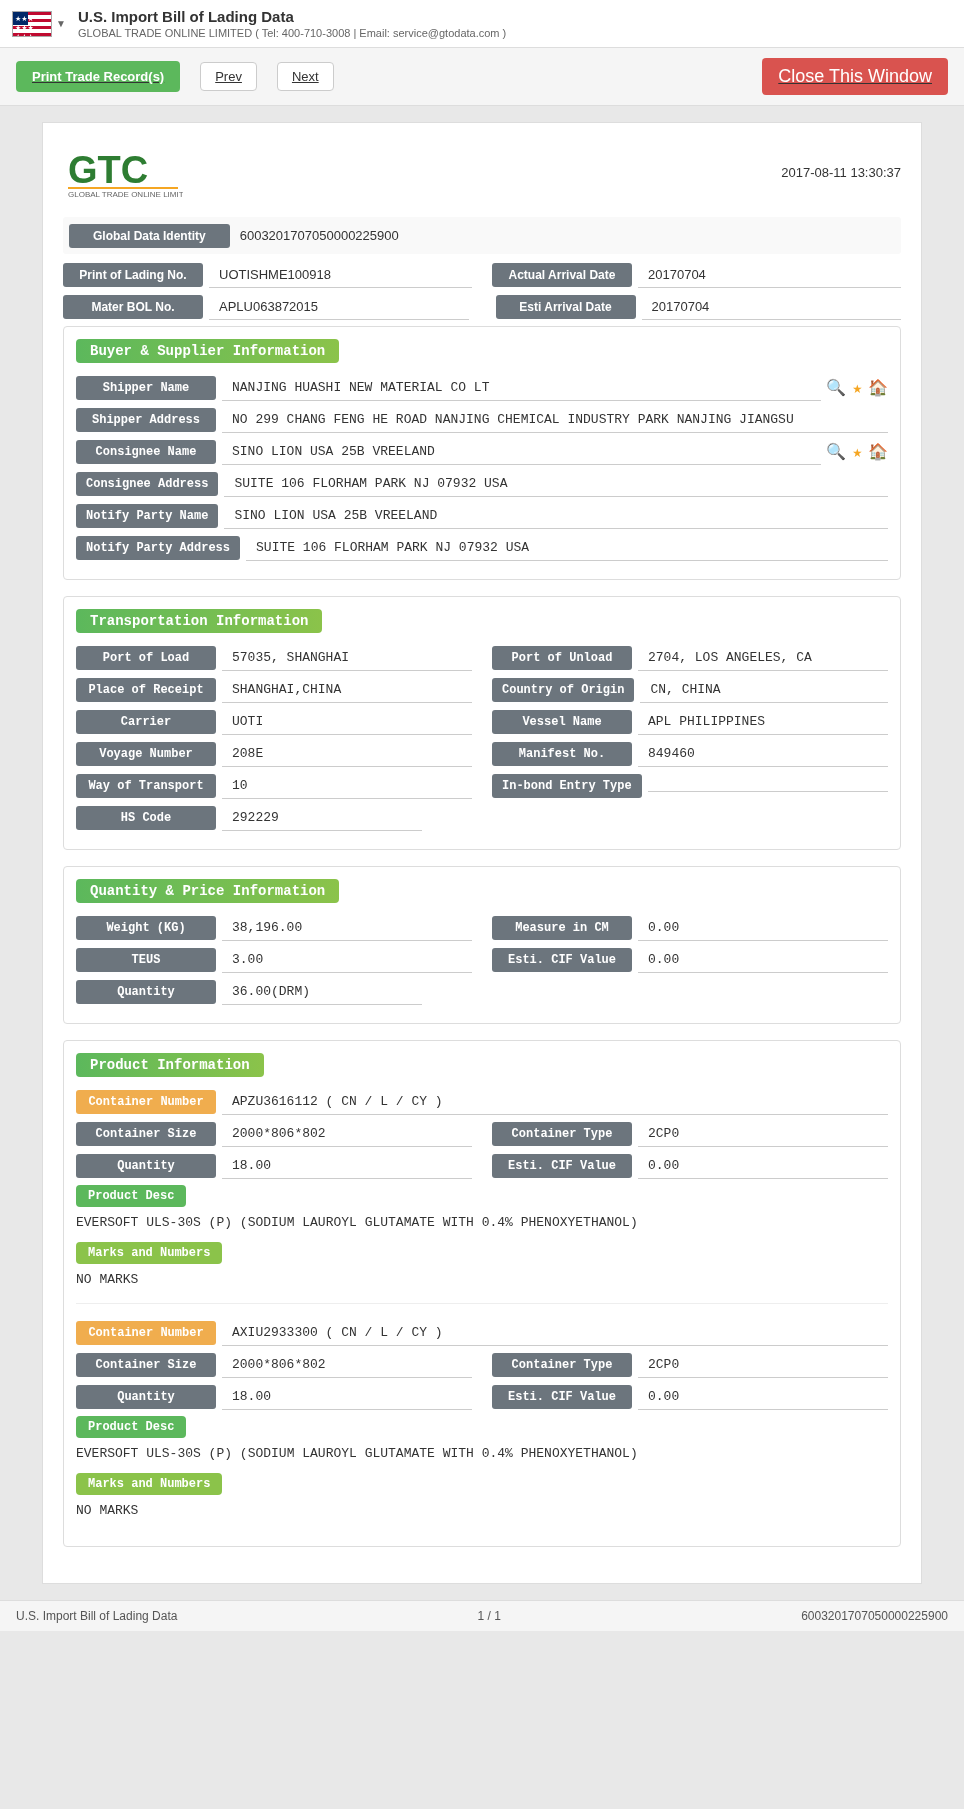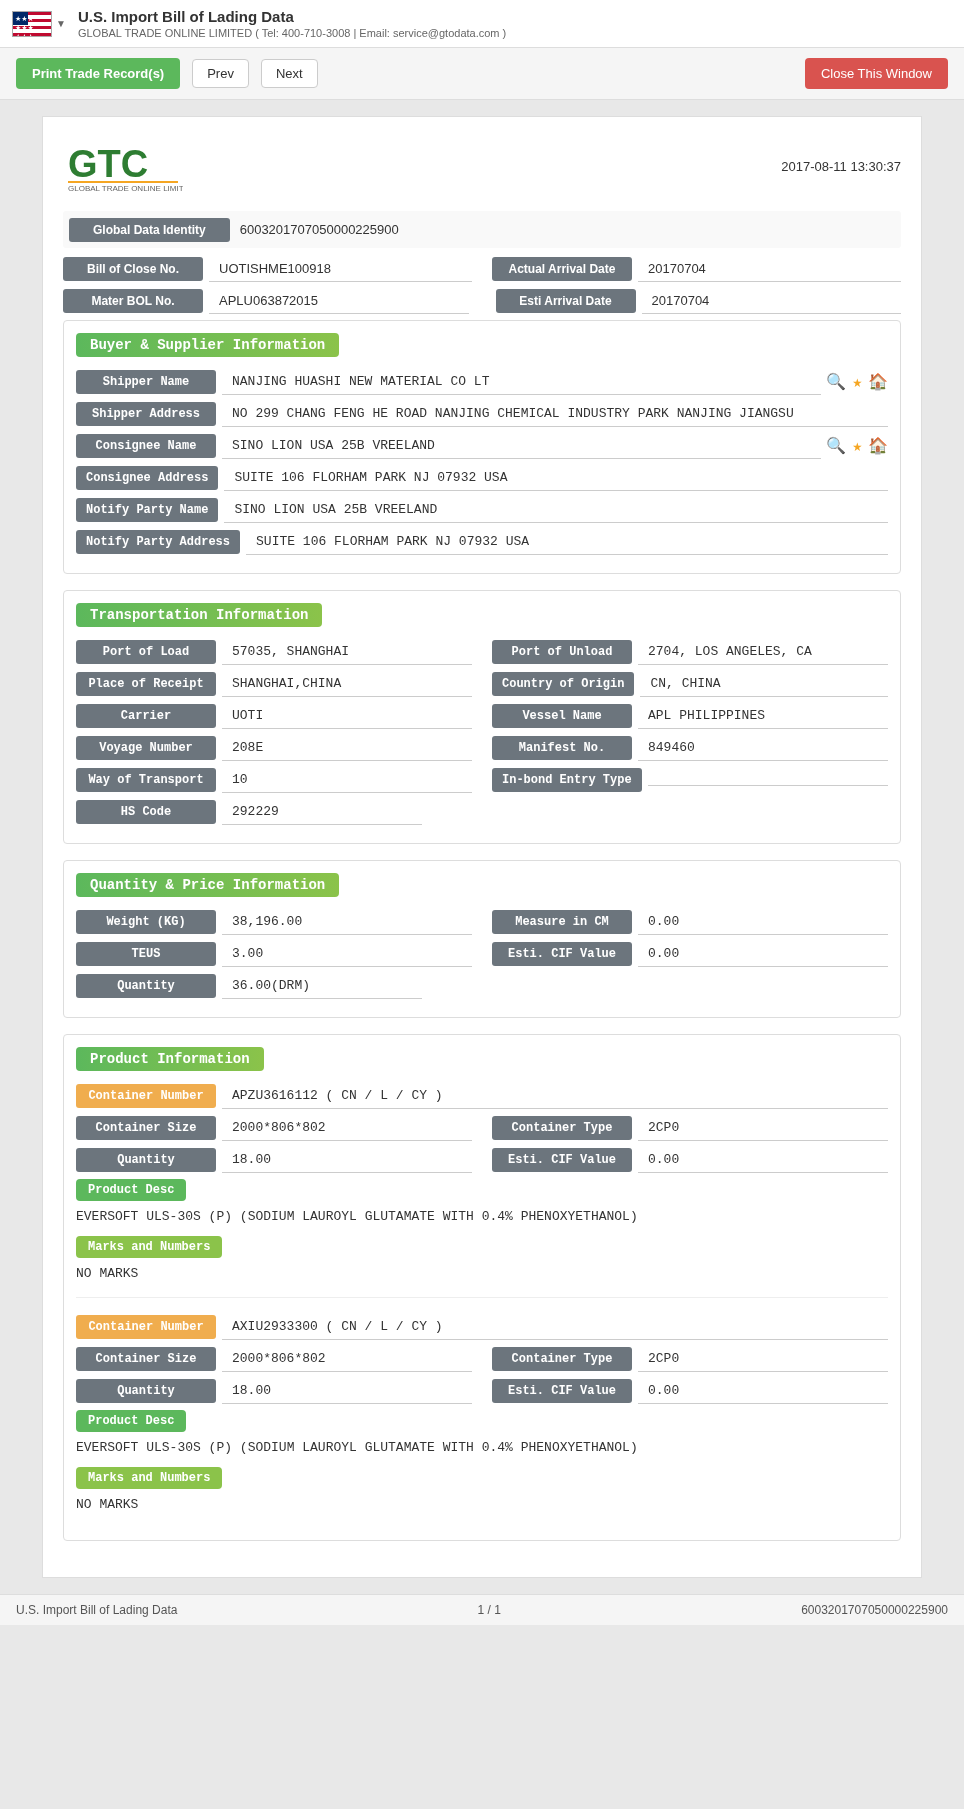--- a/index.html
+++ b/index.html
@@ -2,24 +2,24 @@
 <html><head>
   <meta charset="utf-8">
   <style>
     * { box-sizing: border-box; margin: 0; padding: 0; }
     body { font-family: Arial, sans-serif; font-size: 13px; background: #e8e8e8; color: #333; }
 
     .top-bar { background: #fff; padding: 8px 12px; display: flex; align-items: center; border-bottom: 1px solid #ddd; }
     .top-title { font-size: 15px; font-weight: bold; color: #333; }
     .top-subtitle { font-size: 11px; color: #666; margin-top: 2px; }
 
-    .toolbar { background: #f5f5f5; padding: 10px 16px; display: flex; align-items: center; gap: 12px; border-bottom: 1px solid #ddd; }
+    .toolbar { background: #f5f5f5; padding: 10px 16px; display: flex; align-items: center; gap: 20px; border-bottom: 1px solid #ddd; text-decoration: underline; }
     .btn-print { background: #5cb85c; color: #fff; border: none; padding: 8px 16px; border-radius: 4px; cursor: pointer; font-size: 13px; font-weight: bold; }
     .btn-nav { background: #fff; border: 1px solid #ccc; padding: 6px 14px; border-radius: 4px; cursor: pointer; font-size: 13px; color: #333; }
-    .btn-close { background: #d9534f; color: #fff; border: none; padding: 8px 16px; border-radius: 4px; cursor: pointer; font-size: 13px; margin-left: auto; }
+    .btn-close { background: #d9534f; color: #fff; border: none; padding: 8px 16px; border-radius: 4px; cursor: pointer; font-size: 18px; margin-left: auto; }
     .spacer { flex: 1; }
 
     .page { background: #fff; margin: 16px auto; width: 880px; padding: 20px; border: 1px solid #ddd; }
 
     .page-header { display: flex; justify-content: space-between; align-items: center; margin-bottom: 16px; gap: 48px; }
     .logo-area { }
     .timestamp { font-size: 13px; color: #333; }
     .label-box { background: #6c757d; color: #fff; padding: 5px 10px; border-radius: 3px; min-width: 140px; text-align: center; font-size: 12px; font-weight: bold; white-space: nowrap; }
     .label-box.orange { background: #f0ad4e; }
     .value-box { padding: 5px 10px; flex: 1; border-bottom: 1px solid #ccc; margin-left: 6px; font-size: 13px; }
@@ -97,21 +97,21 @@
     <div class="timestamp">2017-08-11 13:30:37</div>
   </div>
 
   <div class="global-id-row">
     <div class="global-id-label label-box">Global Data Identity</div>
     <div class="global-id-value">6003201707050000225900</div>
   </div>
 
   <div class="two-col" style="margin-bottom:6px;">
     <div class="field-pair">
-      <div class="label-box">Bill of Close No.</div>
+      <div class="label-box">Print of Lading No.</div>
       <div class="value-box">UOTISHME100918</div>
     </div>
     <div class="field-pair">
       <div class="label-box">Actual Arrival Date</div>
       <div class="value-box">20170704</div>
     </div>
   </div>
 
   <div class="two-col" style="gap:17px;">
     <div class="field-pair">

